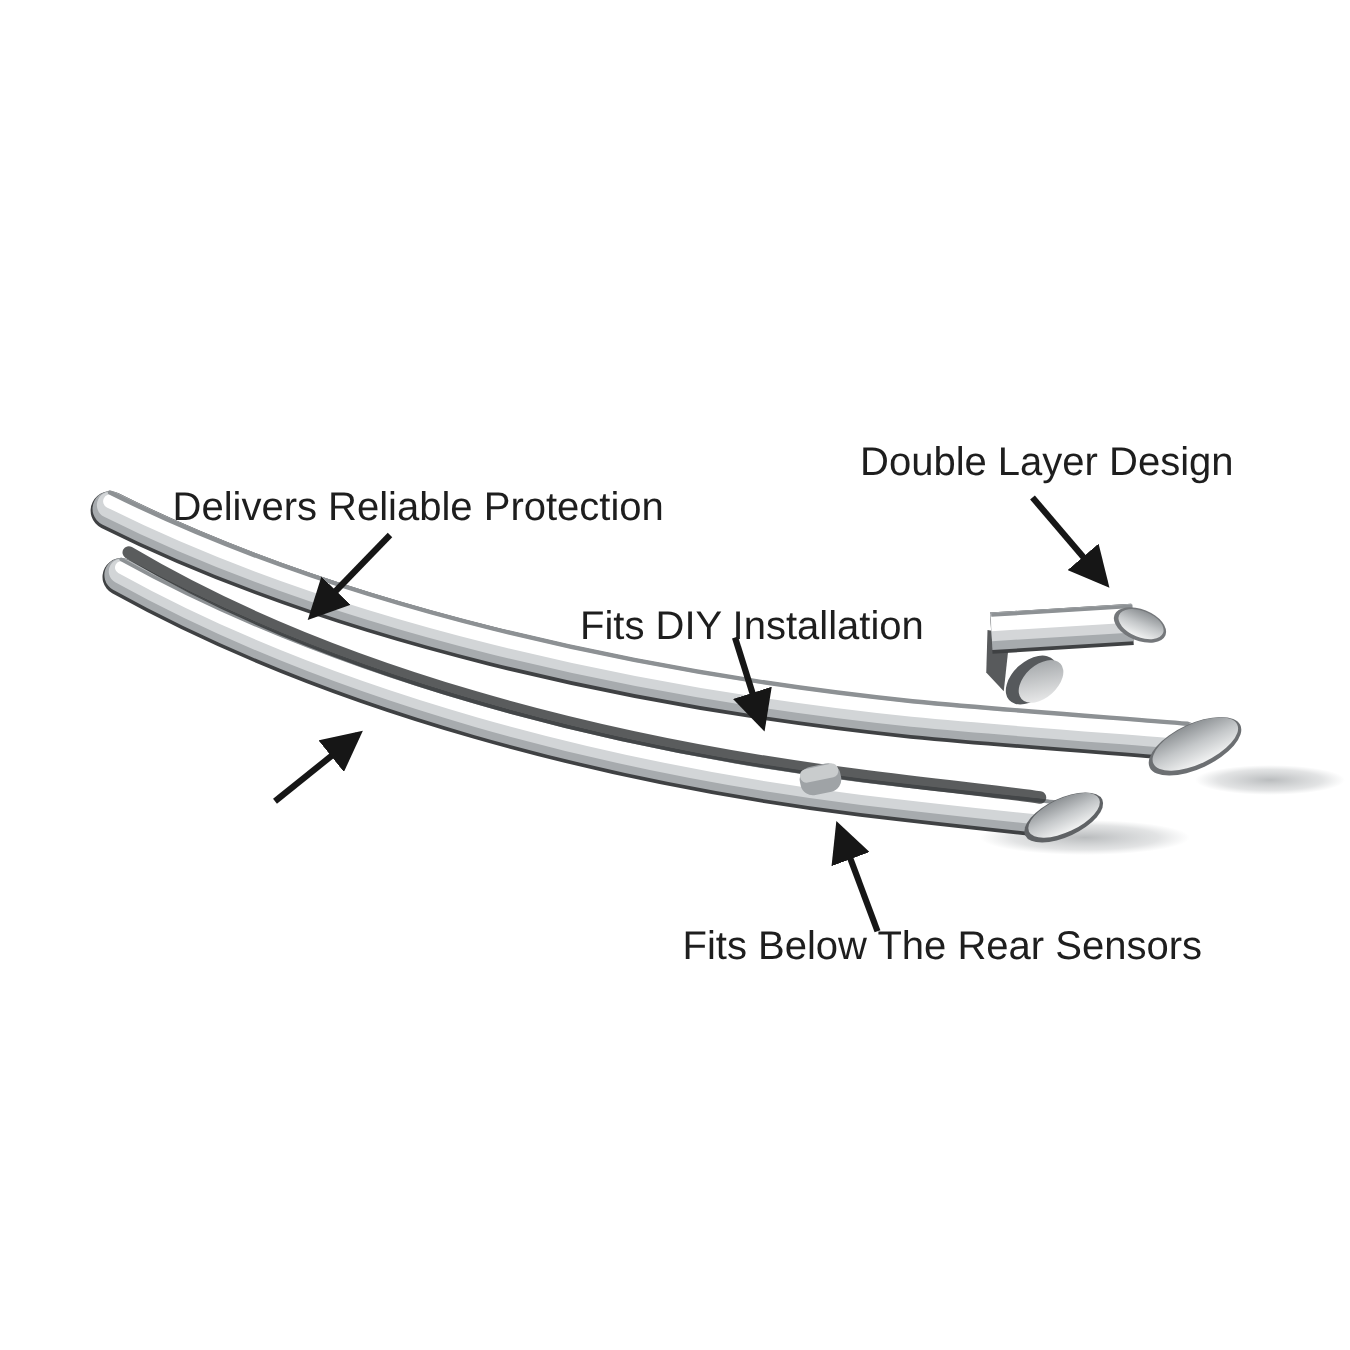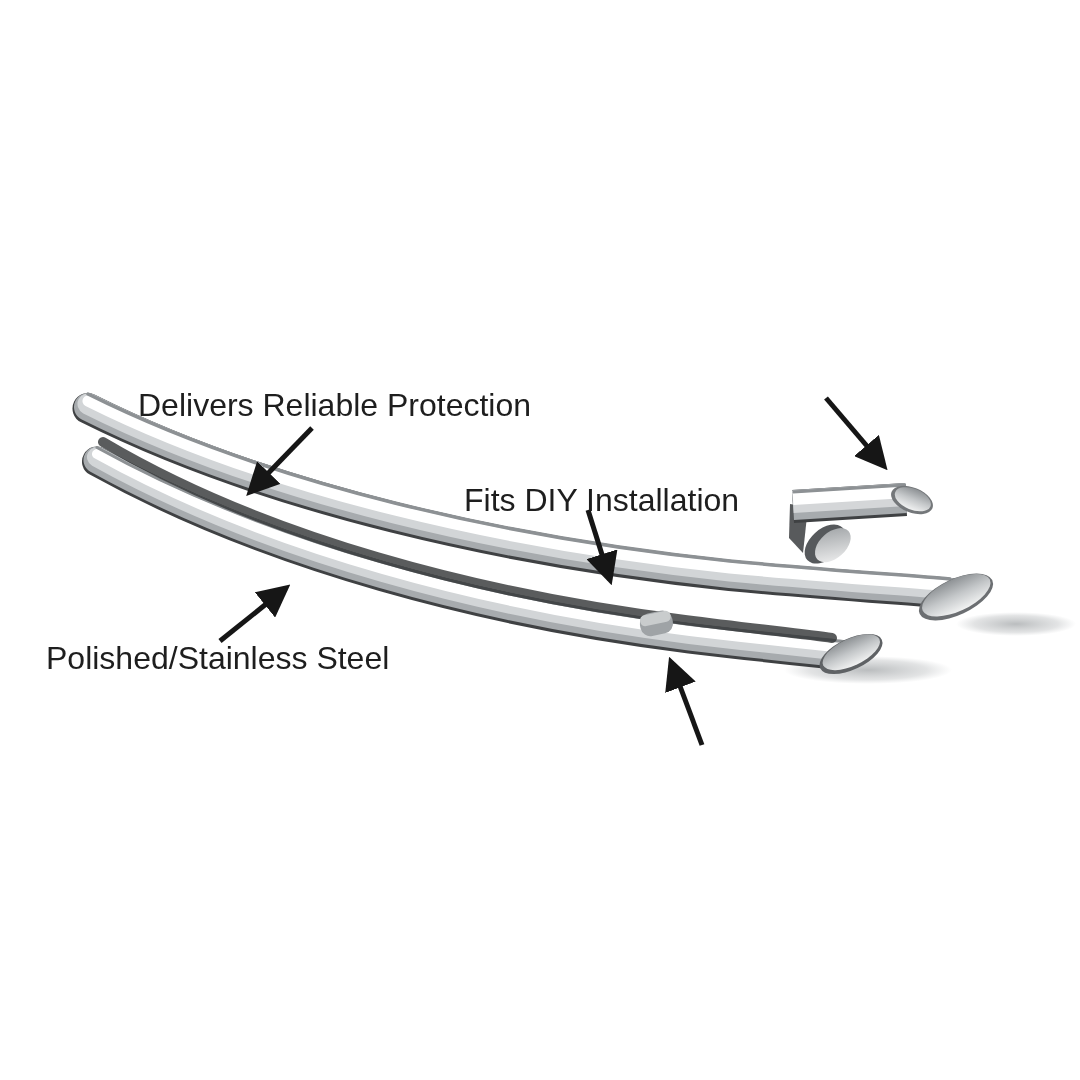--- a/index.html
+++ b/index.html
@@ -123,16 +123,17 @@
     <g stroke="#161616" stroke-width="5" fill="none">
       <path d="M 312 428 L 250 492" marker-end="url(#ah)"></path>
       <path d="M 826 398 L 884 466" marker-end="url(#ah)"></path>
       <path d="M 588 510 L 610 580" marker-end="url(#ah)"></path>
       <path d="M 220 641 L 286 588" marker-end="url(#ah)"></path>
       <path d="M 702 745 L 671 662" marker-end="url(#ah)"></path>
     </g>
   </svg>
 
   <div class="lbl" id="lbl-delivers">Delivers Reliable Protection</div>
+  <div class="lbl" id="lbl-double">Double Layer Design</div>
   <div class="lbl" id="lbl-easy">Fits DIY Installation</div>
-  <div class="lbl" id="lbl-polished">Polished/Stainless Steel</div>
+  <div class="lbl" id="lbl-fits">Fits Below The Rear Sensors</div>
 
 </div>
 
 </body></html>

